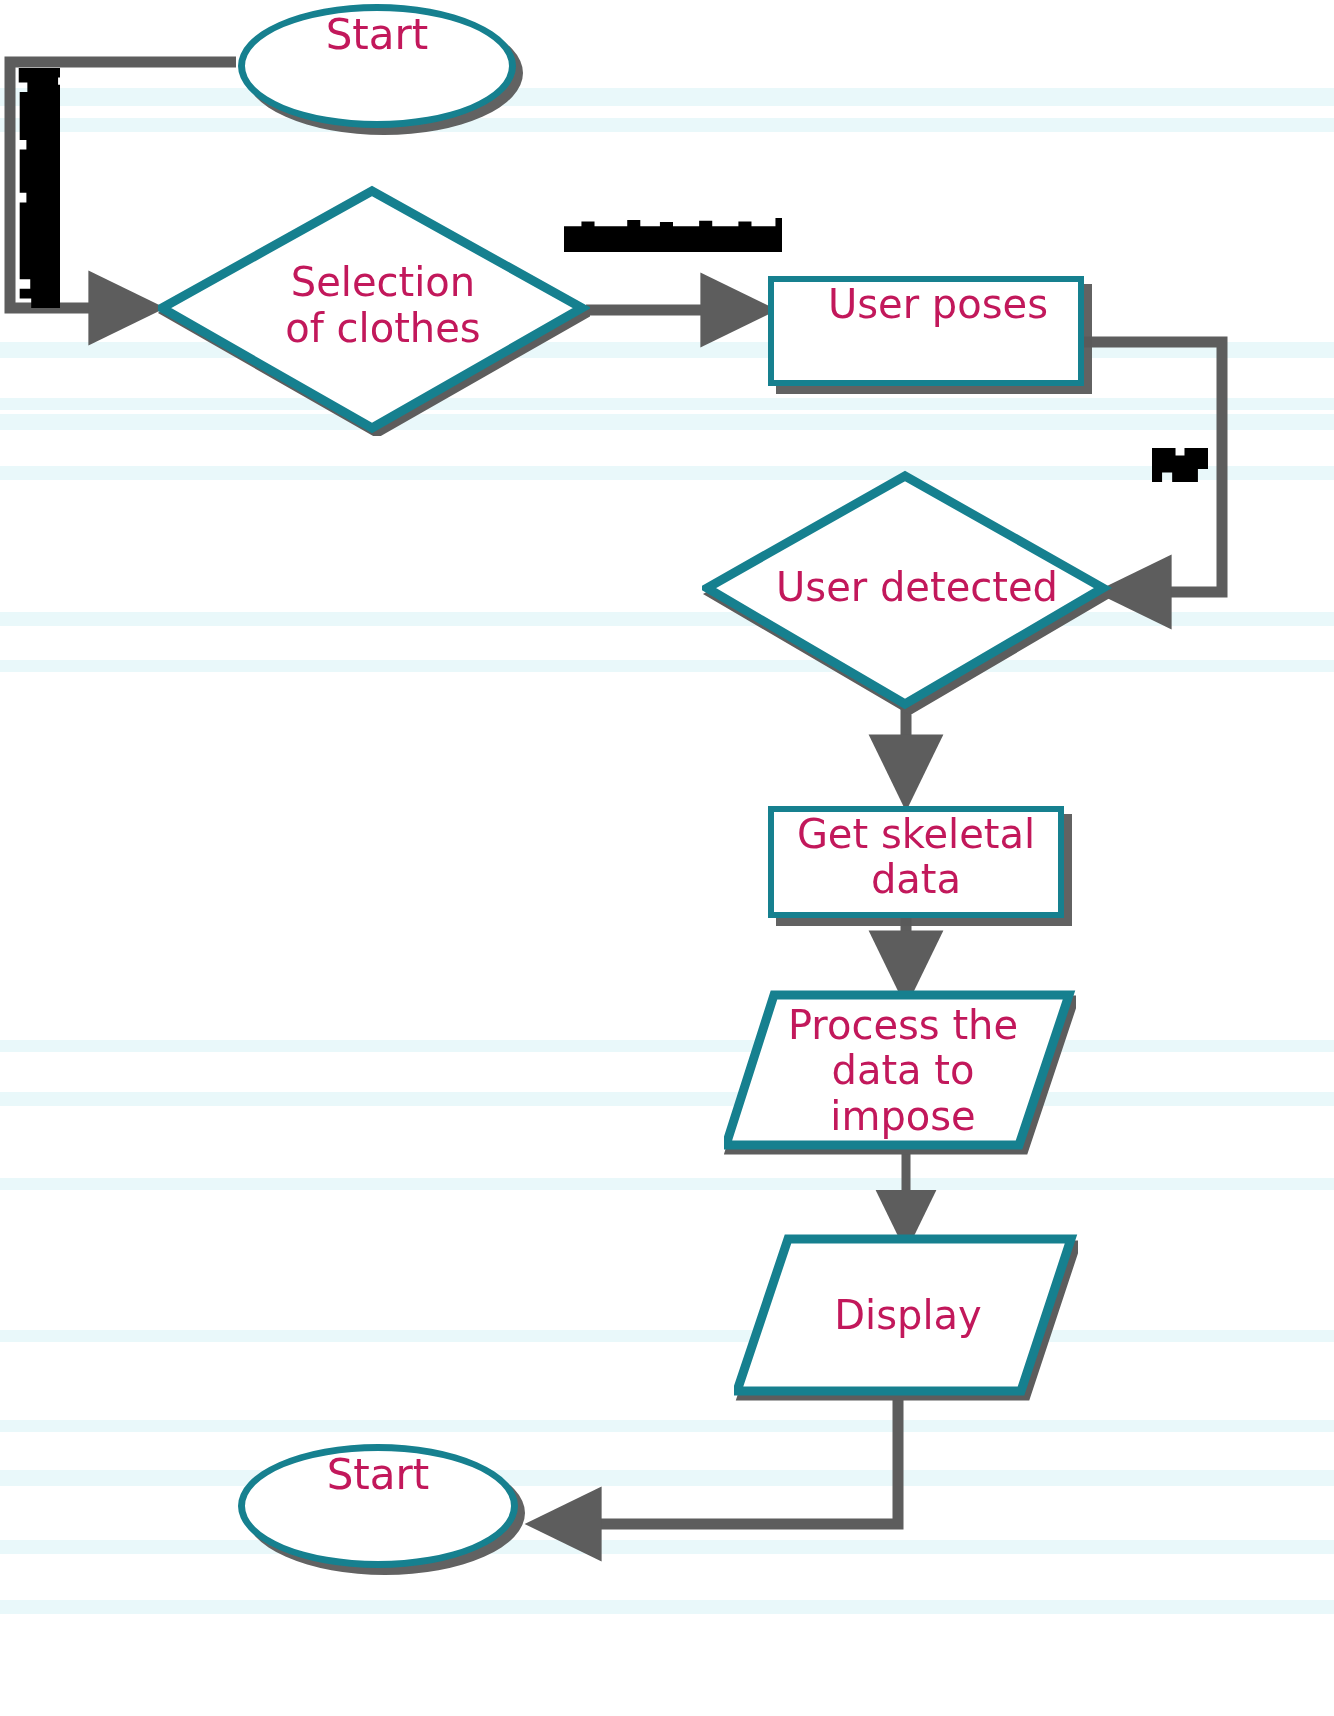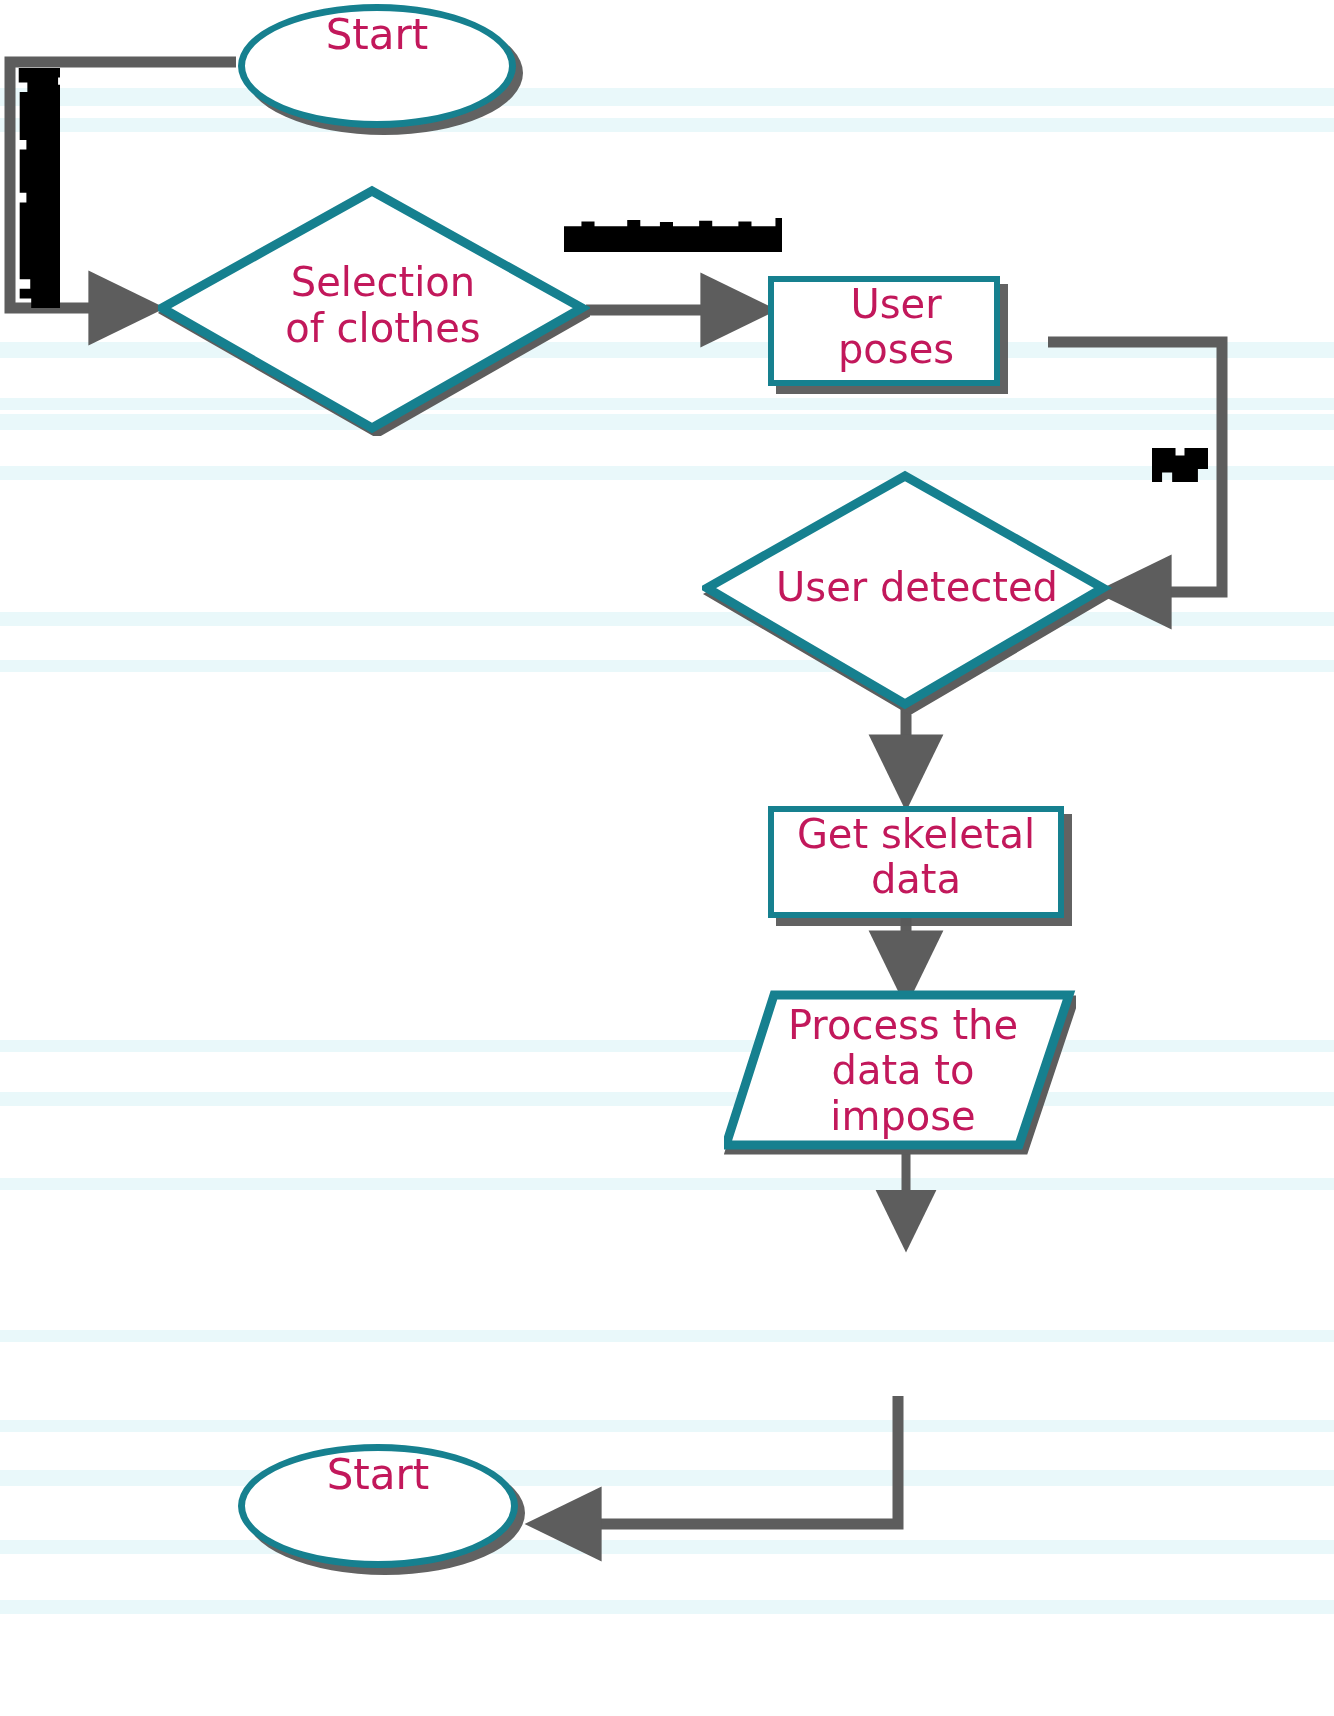--- a/index.html
+++ b/index.html
@@ -219,21 +219,21 @@
 
   <div class="diamond-wrap" style="left:158px; top:184px; width:432px; height:252px;">
     <svg class="diamond-shape" viewBox="0 0 432 252" preserveAspectRatio="none">
       <polygon points="219,13 429,129 219,249 9,129" fill="none" stroke="#5d5d5d" stroke-width="9"></polygon>
       <polygon points="214,7 424,124 214,244 4,124" fill="#ffffff" stroke="#16808f" stroke-width="9"></polygon>
     </svg>
     <div class="diamond-label" style="transform:translate(-3px,-4px);">Selection
 of clothes</div>
   </div>
 
-  <div class="rect node" style="left:768px; top:276px; width:232px; height:110px;padding-left:24px;">
+  <div class="rect node" style="left:768px; top:276px; width:316px; height:110px;padding-left:24px;">
     <span>User poses</span>
   </div>
 
   <div class="diamond-wrap" style="left:702px; top:468px; width:410px; height:246px;">
     <svg class="diamond-shape" viewBox="0 0 410 246" preserveAspectRatio="none">
       <polygon points="208,14 406,126 208,242 10,126" fill="none" stroke="#5d5d5d" stroke-width="9"></polygon>
       <polygon points="203,8 401,120 203,236 5,120" fill="#ffffff" stroke="#16808f" stroke-width="9"></polygon>
     </svg>
     <div class="diamond-label" style="transform:translate(-2px,-3px);">User detected</div>
   </div>
@@ -246,20 +246,27 @@
   <div class="para-wrap" style="left:724px; top:990px; width:352px; height:168px;">
     <svg class="para-shape" viewBox="0 0 352 168" preserveAspectRatio="none">
       <polygon points="54,10 350,10 300,160 6,160" fill="none" stroke="#5d5d5d" stroke-width="9"></polygon>
       <polygon points="50,5 345,5 295,155 2,155" fill="#ffffff" stroke="#16808f" stroke-width="9"></polygon>
     </svg>
     <div class="para-label" style="transform:translate(3px,-3px);">Process the
 data to
 impose</div>
   </div>
 
+  <div class="para-wrap" style="left:734px; top:1234px; width:344px; height:170px;">
+    <svg class="para-shape" viewBox="0 0 344 170" preserveAspectRatio="none">
+      <polygon points="58,11 342,11 292,162 8,162" fill="none" stroke="#5d5d5d" stroke-width="9"></polygon>
+      <polygon points="54,5 337,5 287,157 3,157" fill="#ffffff" stroke="#16808f" stroke-width="9"></polygon>
+    </svg>
+    <div class="para-label" style="transform:translate(2px,-3px);">Display</div>
+  </div>
 
   <div class="node oval" style="left:238px; top:1444px; width:280px; height:124px;">
     <span>Start</span>
   </div>
 
   <div class="redacted vertical" style="left:12px; top:68px; width:48px; height:240px;"></div>
 
   <div class="redacted horizontal" style="left:564px; top:218px; width:218px; height:34px;"></div>
 
   <div class="redacted blob" style="left:1152px; top:448px; width:56px; height:34px;"></div>

